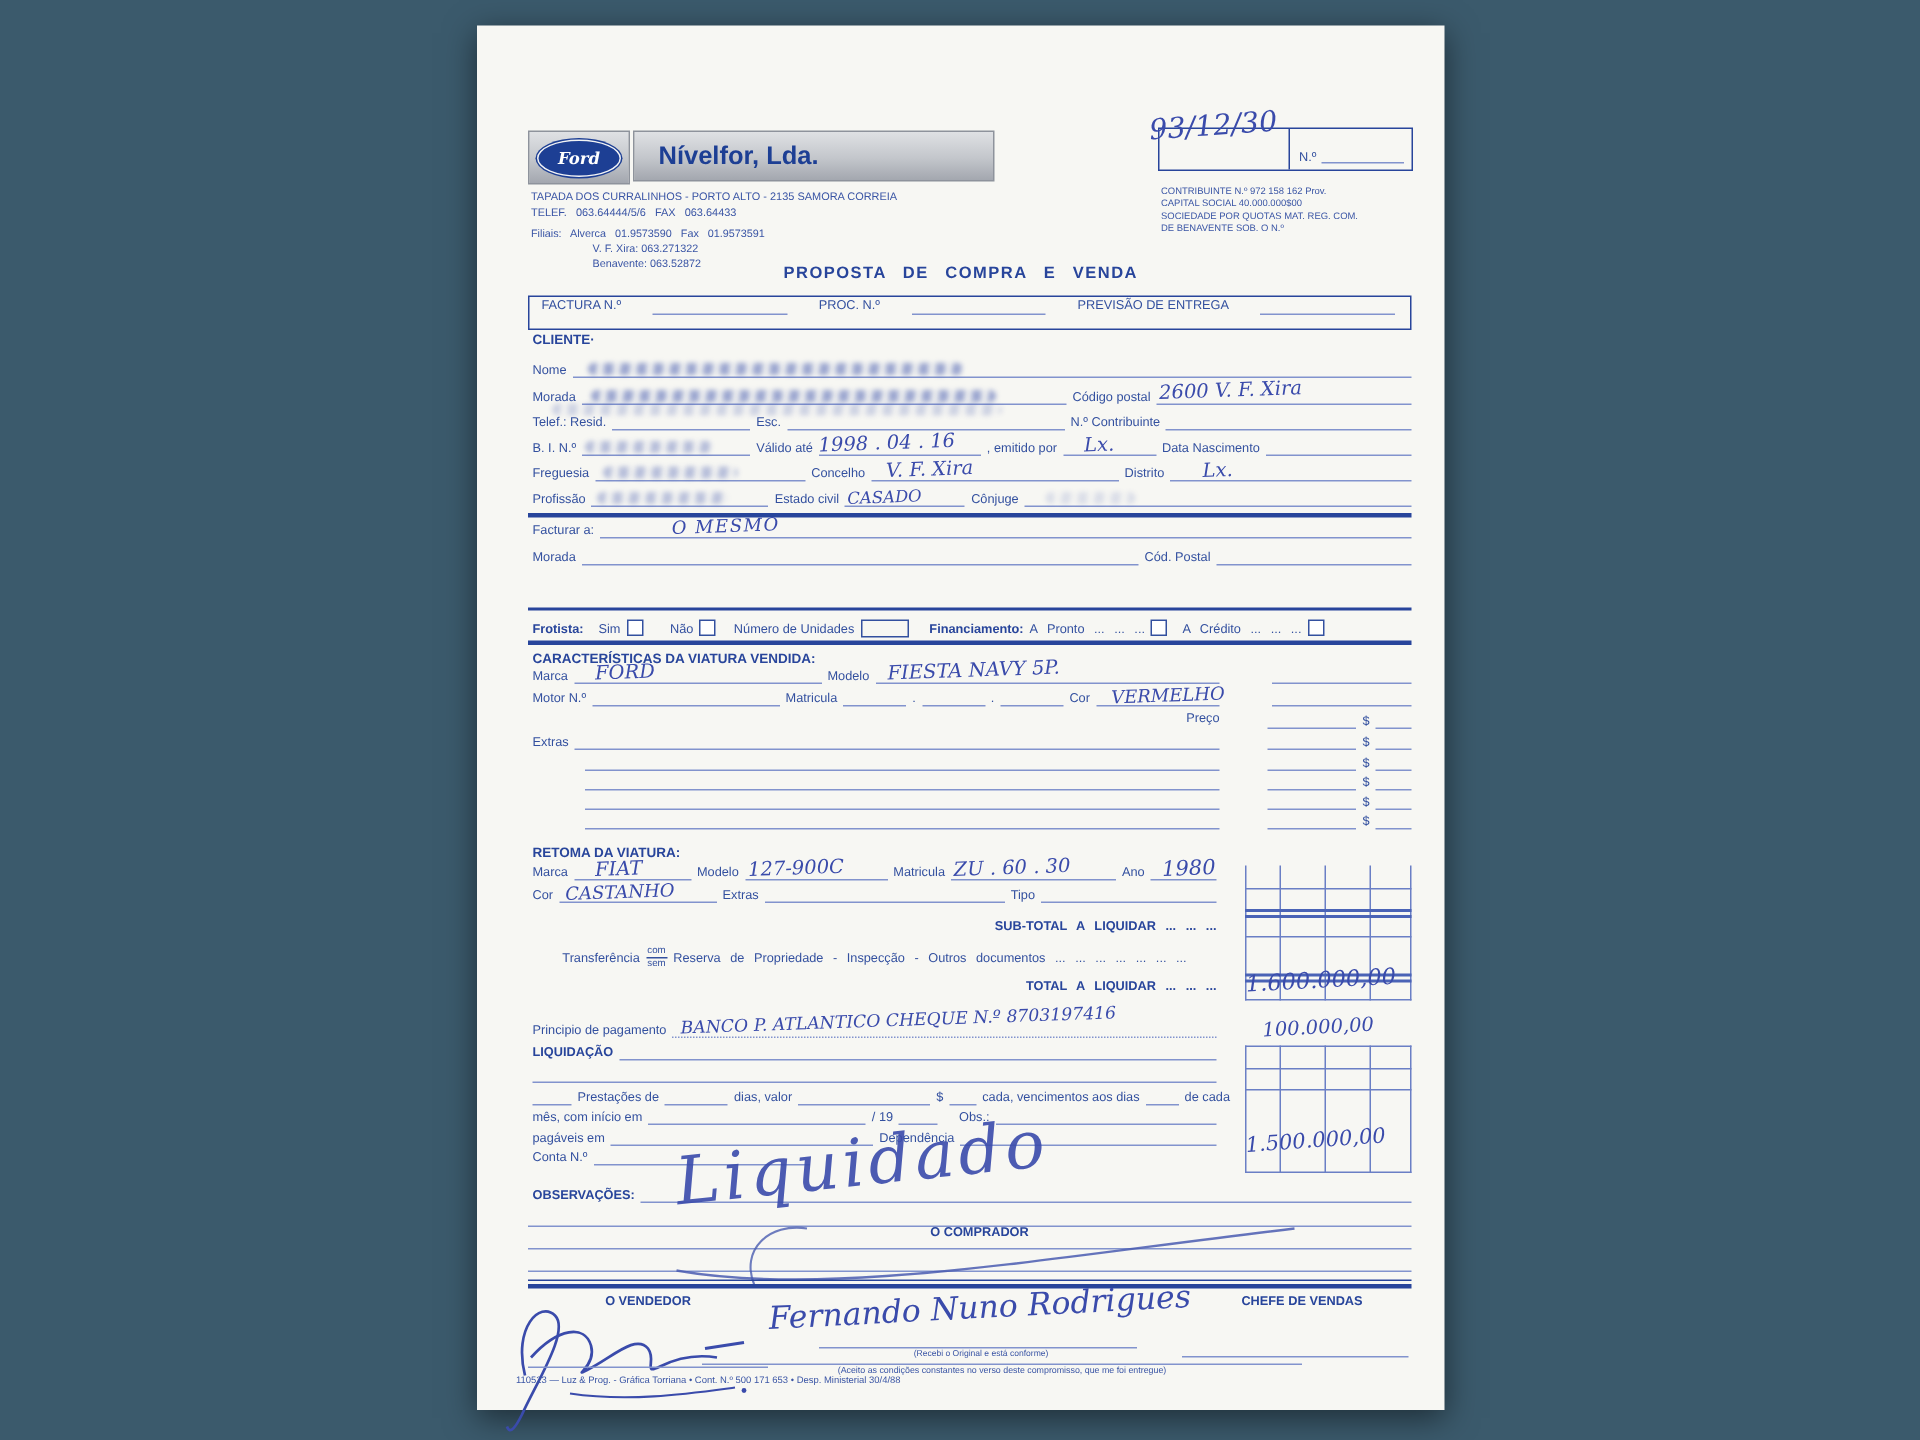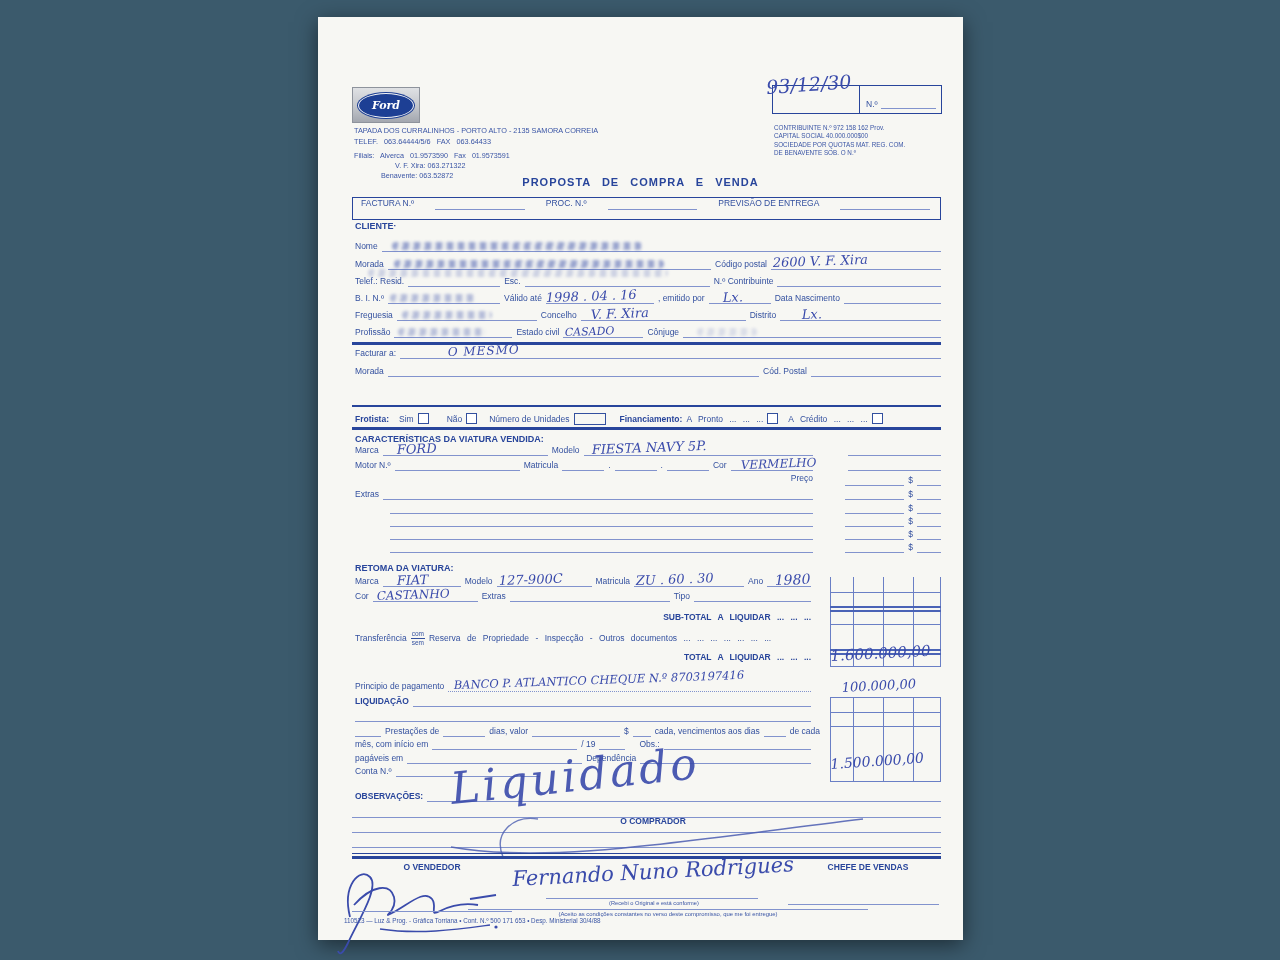--- a/index.html
+++ b/index.html
@@ -38,26 +38,29 @@
 </head>
 <body>
 
 <div class="page">
 
   <div class="abs silver" style="left:34px;top:70px;width:66px;height:34px;display:flex;align-items:center;justify-content:center;">
     <div style="width:54px;height:23px;background:#1d3f94;border:1.5px solid #f2f3f5;border-radius:50%;box-shadow:0 0 0 1px #1d3f94;display:flex;align-items:center;justify-content:center;">
       <span style="color:#fff;font-family:'DejaVu Serif',serif;font-style:italic;font-weight:bold;font-size:11px;">Ford</span>
     </div>
   </div>
+  <div class="abs silver" style="left:104px;top:70px;width:241px;height:34px;line-height:32px;padding-left:16px;box-sizing:border-box;">
+    <span style="font-size:17px;font-weight:bold;color:#1d3f94;">Nívelfor, Lda.</span>
+  </div>
 
   <div class="abs" style="left:36px;top:109px;font-size:7.3px;color:#3a55a5;">TAPADA DOS CURRALINHOS - PORTO ALTO - 2135 SAMORA CORREIA</div>
   <div class="abs sp" style="left:36px;top:120px;font-size:7.3px;color:#3a55a5;">TELEF. 063.64444/5/6      FAX 063.64433</div>
   <div class="abs sp" style="left:36px;top:134px;font-size:7.2px;color:#3a55a5;">Filiais: Alverca 01.9573590      Fax 01.9573591</div>
   <div class="abs" style="left:77px;top:144px;font-size:7.2px;color:#3a55a5;">V. F. Xira: 063.271322</div>
-  <div class="abs" style="left:63px;top:154px;font-size:7.2px;color:#3a55a5;">Benavente: 063.52872</div>
+  <div class="abs" style="left:77px;top:154px;font-size:7.2px;color:#3a55a5;">Benavente: 063.52872</div>
 
   <div class="abs" style="left:454px;top:68px;width:168px;height:27px;border:1.8px solid #28459b;display:flex;">
     <div style="width:86px;border-right:1.8px solid #28459b;position:relative;">
       <span class="hw" style="left:-6px;top:-8px;font-size:19px;transform:rotate(-4deg);">93/12/30</span>
     </div>
     <div style="flex:1;display:flex;align-items:flex-end;padding:0 5px 4px 6px;gap:3px;">
       <span style="font-size:8.5px;color:#33509f;">N.º</span>
       <span class="fl"></span>
     </div>
   </div>
@@ -307,21 +310,21 @@
     <span class="lbl">Extras</span>
     <span class="fx" style="width:160px;"></span>
     <span class="lbl">Tipo</span>
     <span class="fl"></span>
   </div>
 
   <div class="r b sp" style="top:593px;right:152px;justify-content:flex-end;">
     <span>SUB-TOTAL A LIQUIDAR  ...   ...   ...</span>
   </div>
 
-  <div class="r" style="top:611px;right:152px;height:16px;">
+  <div class="r" style="top:611px;right:152px;height:16px;justify-content:center;">
     <span class="lbl">Transferência</span>
     <span class="frac">
       <span class="top">com</span>
       <span>sem</span>
     </span>
     <span class="lbl sp">Reserva de Propriedade - Inspecção - Outros documentos   ...  ...  ...  ...  ...  ...  ...</span>
   </div>
 
   <div class="r b sp" style="top:633px;right:152px;justify-content:flex-end;">
     <span>TOTAL A LIQUIDAR   ...   ...   ...</span>

